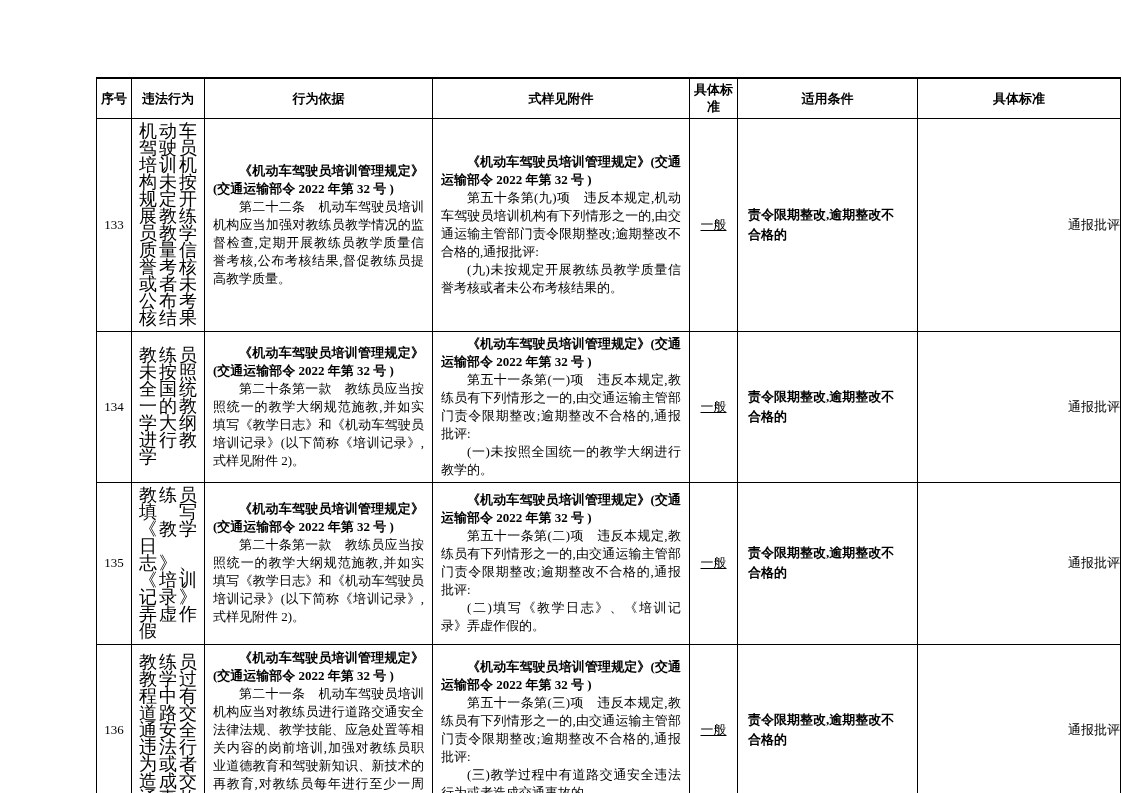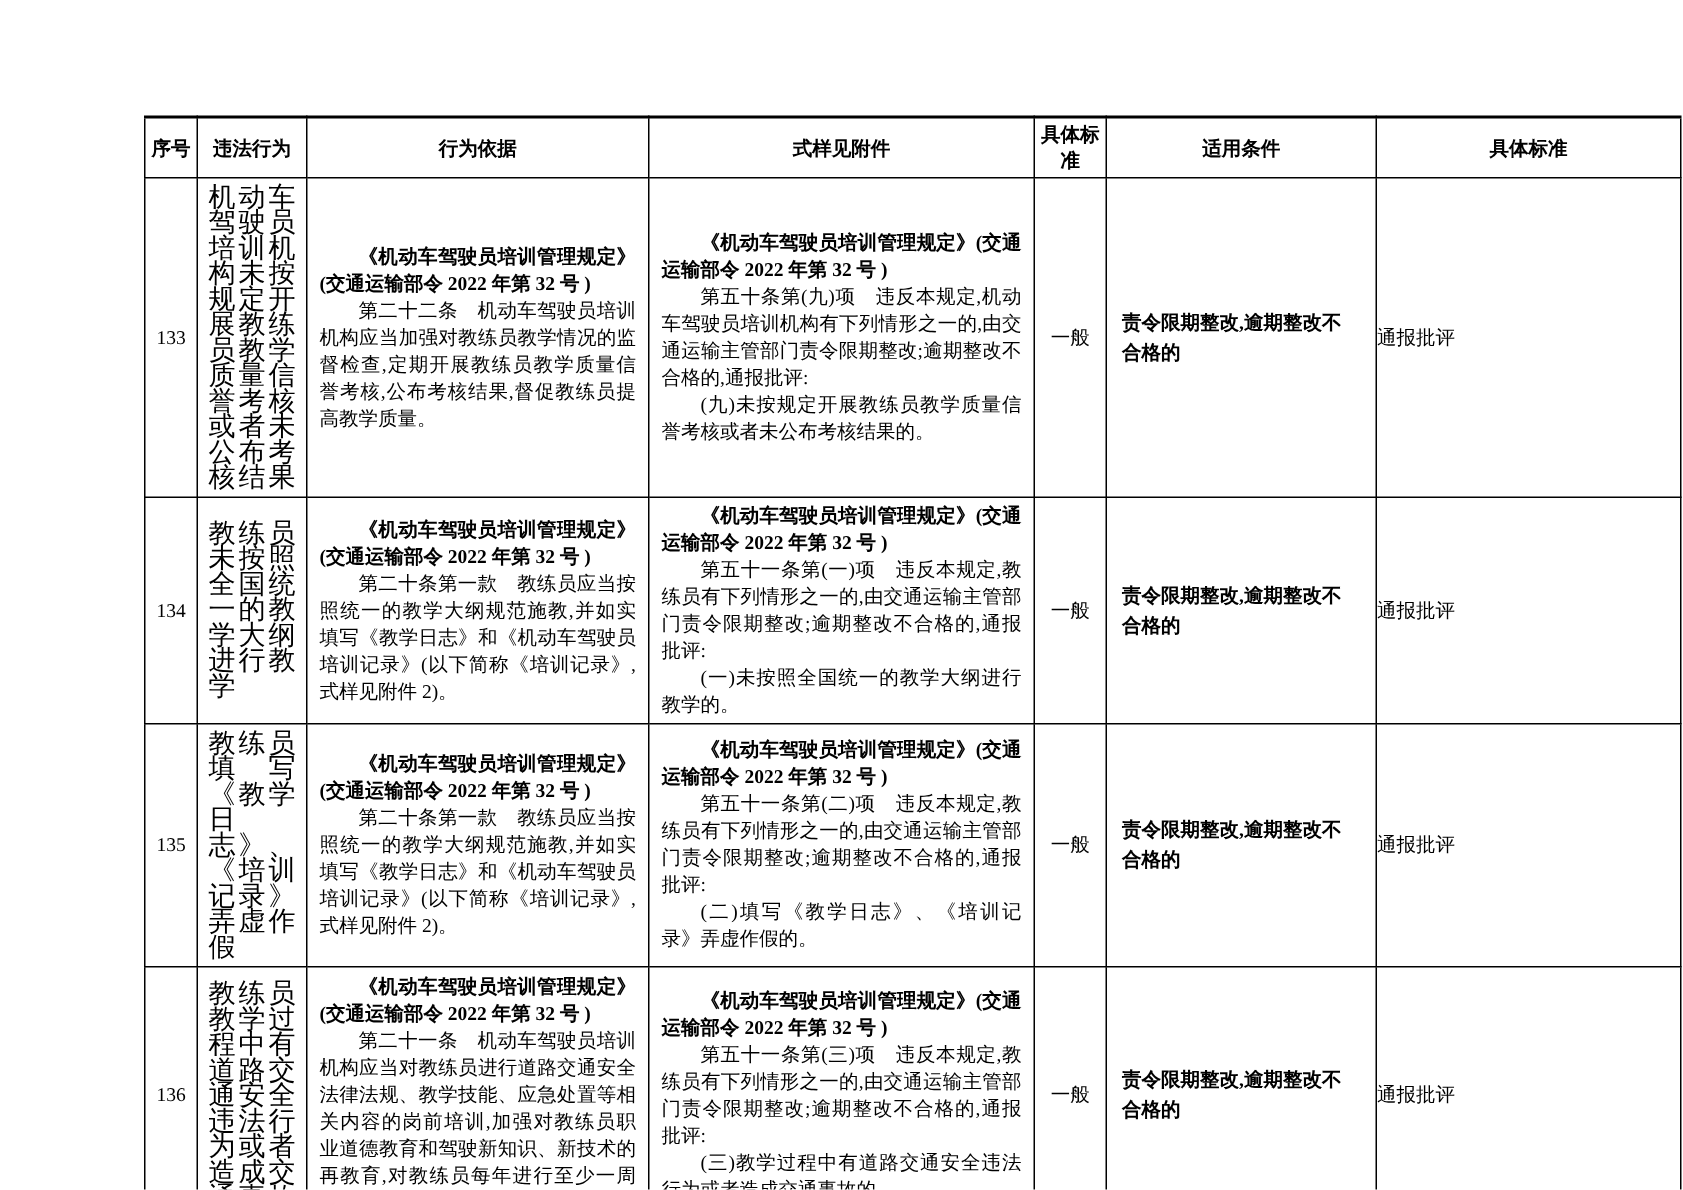--- a/index.html
+++ b/index.html
@@ -52,30 +52,30 @@
   td.cell-basis, td.cell-impl {
     padding: 3px 8px;
     line-height: 18px;
   }
   .cell-basis p, .cell-impl p {
     text-indent: 2em;
     text-align: justify;
   }
   p.reg-title { font-weight: bold; }
 
-  td.cell-level { text-align: center; }
+  td.cell-level { text-align: center; text-decoration: underline; }
 
   td.cell-condition {
     padding: 2px 10px;
     line-height: 20px;
     text-align: left;
     font-weight: bold;
   }
 
-  td.cell-standard { text-align: left; }
+  td.cell-standard { text-align: right; }
 
   .page-number {
     position: absolute;
     left: 0; right: 0;
     top: 721px;
     text-align: center;
     font-size: 13px;
     font-family: "Liberation Sans", sans-serif;
   }
 </style>

